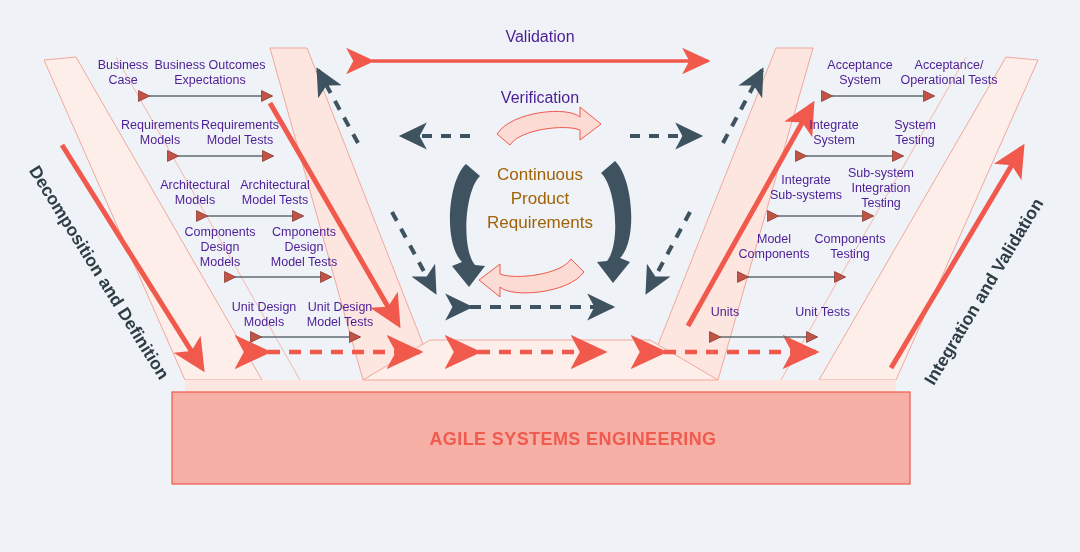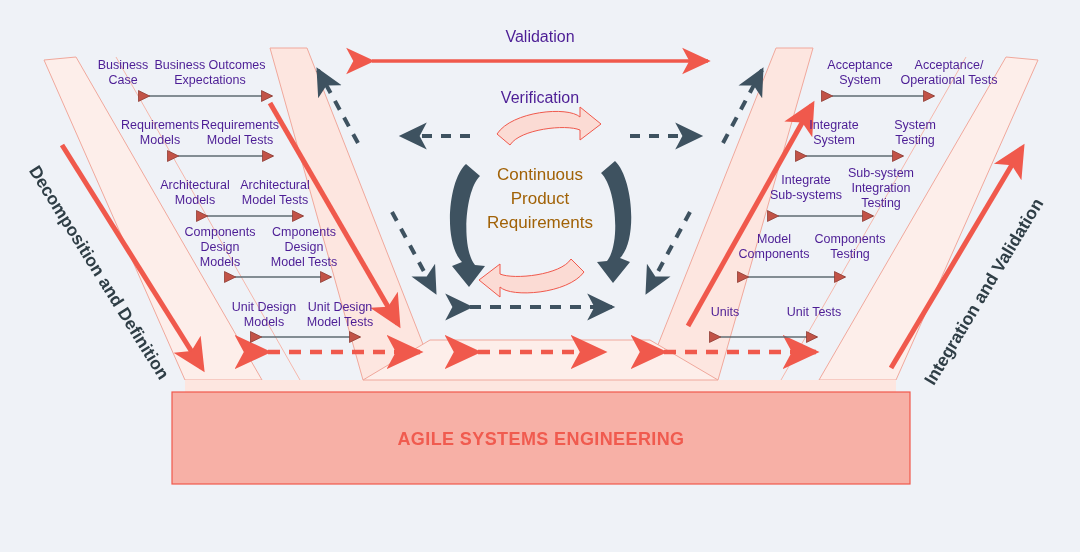--- a/index.html
+++ b/index.html
@@ -31,20 +31,21 @@
     white-space:nowrap;
     transform-origin:0 0;
   }
   .banner-text{
     position:absolute;
     font-size:18px;
     font-weight:700;
     letter-spacing:.4px;
     color:#f05b4f;
     white-space:nowrap;
+    padding-left:32px;
   }
 </style>
 </head>
 <body>
 
 <div id="stage">
 
   <svg width="1080" height="552" viewBox="0 0 1080 552">
     <defs>
       <marker id="mkRedR" markerWidth="9" markerHeight="9" refX="7.6" refY="4.5" orient="auto">
@@ -272,21 +273,21 @@
     <div>Components</div>
   </div>
   <div class="lbl" style="left:806px;top:232px;width:88px;">
     <div>Components</div>
     <div>Testing</div>
   </div>
 
   <div class="lbl" style="left:692px;top:305px;width:66px;">
     <div>Units</div>
   </div>
-  <div class="lbl" style="left:778px;top:305px;width:72px;">
+  <div class="lbl" style="left:778px;top:305px;width:72px;text-align:right;">
     <div>Unit Tests</div>
   </div>
 
   <div class="side-label" style="left:42px;top:162px;transform:rotate(58deg);">Decomposition and Definition</div>
 
   <div class="side-label" style="left:920px;top:378px;transform:rotate(-59deg);">Integration and Validation</div>
 
   <div class="banner-text" style="left:172px;top:429px;width:738px;text-align:center;">AGILE SYSTEMS ENGINEERING</div>
 
 </div>

